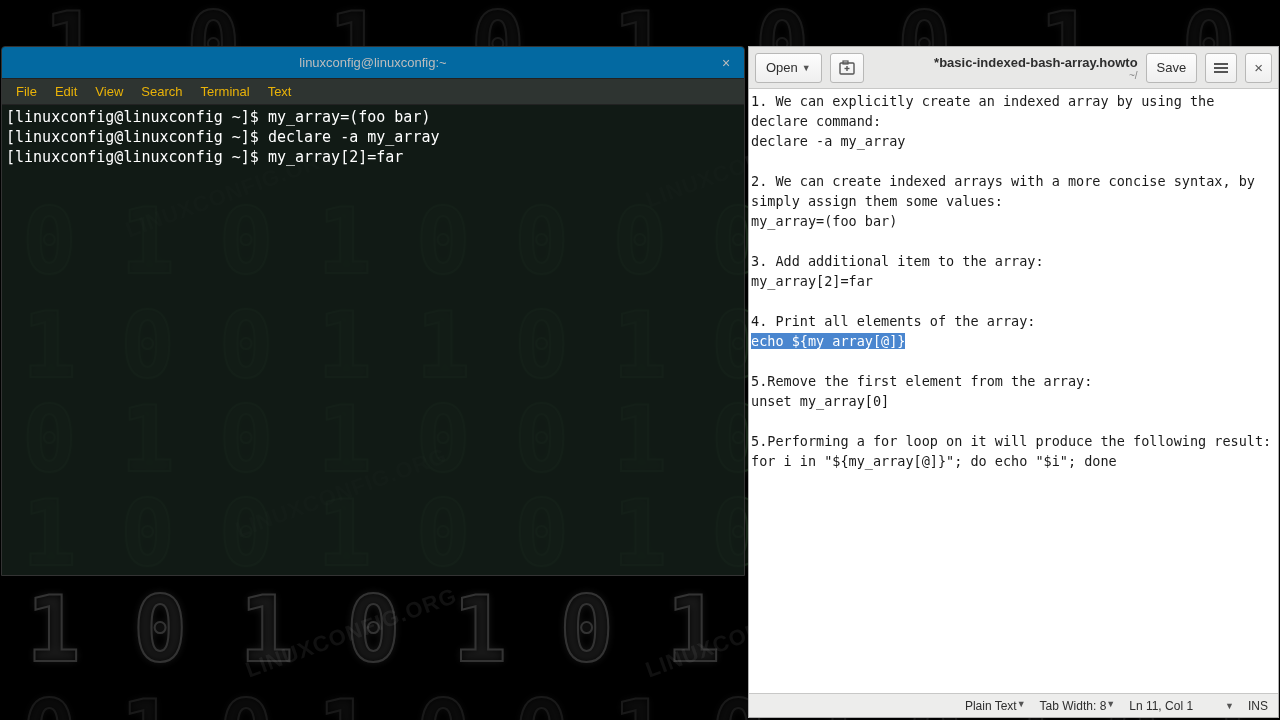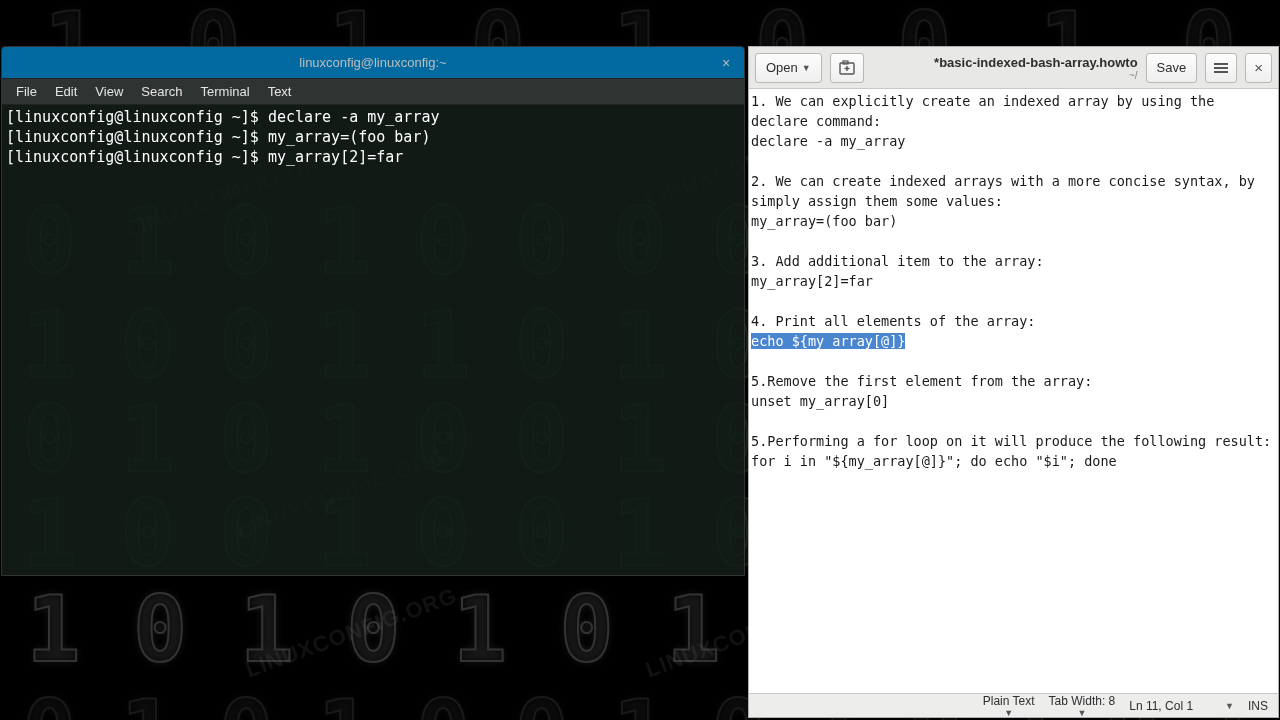--- a/index.html
+++ b/index.html
@@ -70,21 +70,21 @@
 }
 .term-menubar {
   height: 26px;
   background: #2e3431;
   display: flex; align-items: center;
   padding: 0 6px;
   gap: 2px;
   border-bottom: 1px solid #222;
 }
 .term-menu-item {
-  color: #e5e5e5; font-size: 13px;
+  color: #eab308; font-size: 13px;
   padding: 3px 8px;
   cursor: pointer;
 }
 .term-body {
   flex: 1;
   padding: 2px 4px;
   font-family: 'DejaVu Sans Mono', monospace;
   font-size: 15px;
   line-height: 20px;
   color: #fff;
@@ -157,21 +157,21 @@
   height: 24px;
   background: #ededec;
   border-top: 1px solid #c8c8c7;
   display: flex; align-items: center;
   font-size: 12px;
   color: #2e2e2e;
   padding: 0 10px;
   gap: 14px;
 }
 .ed-status-spacer { flex: 1; }
-.ed-status-item { display: flex; align-items: center; cursor: pointer; flex-direction: column; }
+.ed-status-item { display: flex; align-items: flex-start; cursor: pointer; }
 .arrow-down { font-size: 9px; color: #555; }
 .hamburger {
   display: inline-flex; flex-direction: column; gap: 2px;
   width: 14px;
 }
 .hamburger span { height: 2px; background: #555; }
 svg.icon { width: 16px; height: 16px; }
 </style>
 </head>
 <body>
@@ -294,22 +294,22 @@
   </div>
   <div class="term-menubar" id="term-menu">
       <div class="term-menu-item">File</div>
       <div class="term-menu-item">Edit</div>
       <div class="term-menu-item">View</div>
       <div class="term-menu-item">Search</div>
       <div class="term-menu-item">Terminal</div>
       <div class="term-menu-item">Text</div>
     </div>
   <div class="term-body" id="term-body">
+      <div class="term-line">[linuxconfig@linuxconfig ~]$ my_array=(foo bar)</div>
       <div class="term-line">[linuxconfig@linuxconfig ~]$ declare -a my_array</div>
-      <div class="term-line">[linuxconfig@linuxconfig ~]$ my_array=(foo bar)</div>
       <div class="term-line">[linuxconfig@linuxconfig ~]$ my_array[2]=far</div>
     </div>
   <div class="term-scrollbar"></div>
 </div>
 
 <div class="editor">
   <div class="ed-toolbar">
     <div class="ed-btn">
       <span>Open</span>
       <span class="arrow-down">▼</span>

